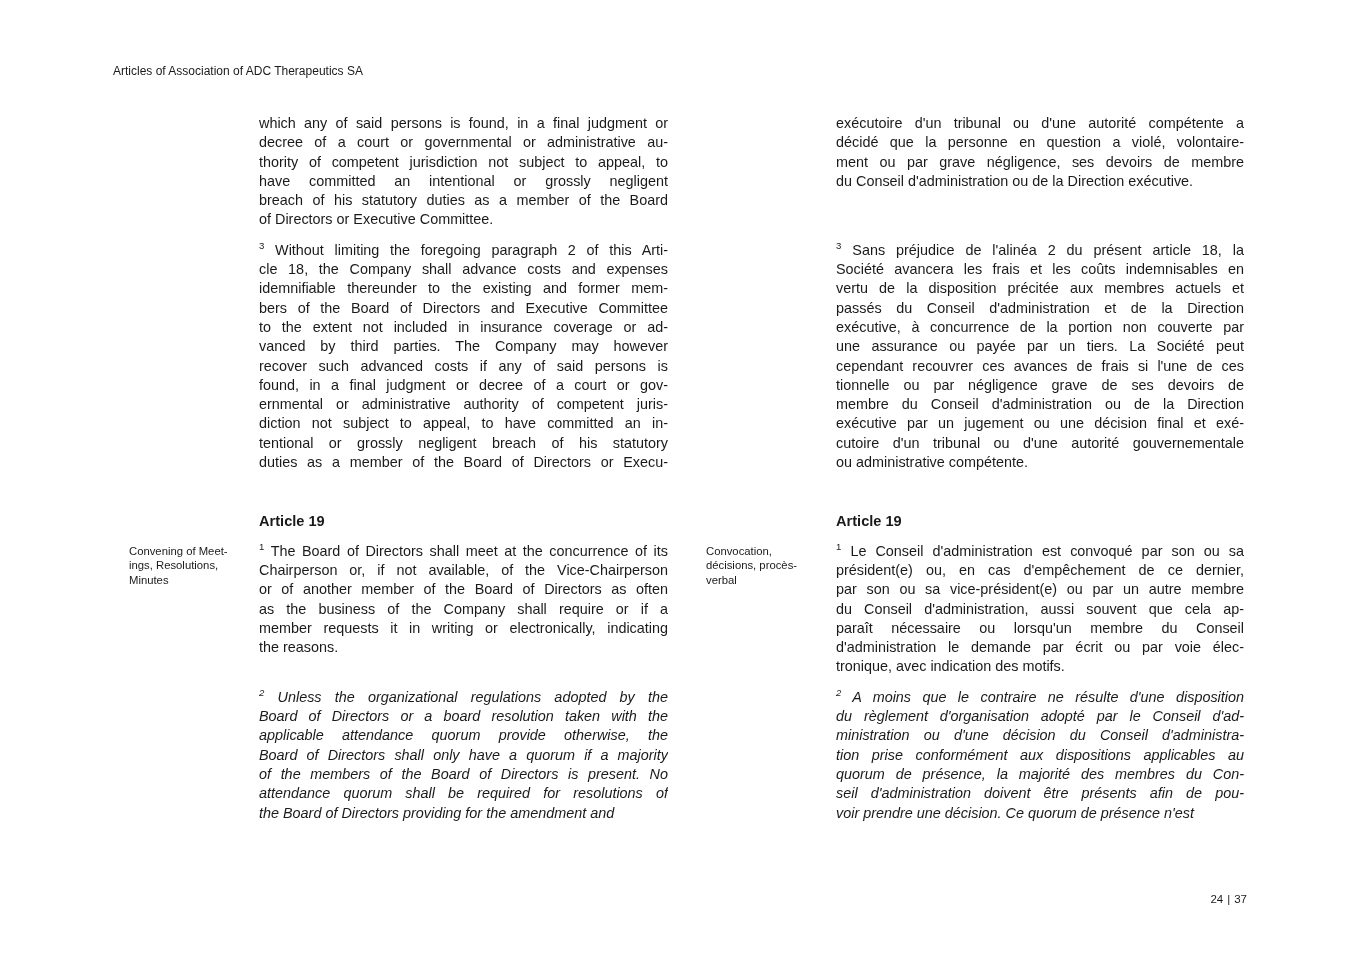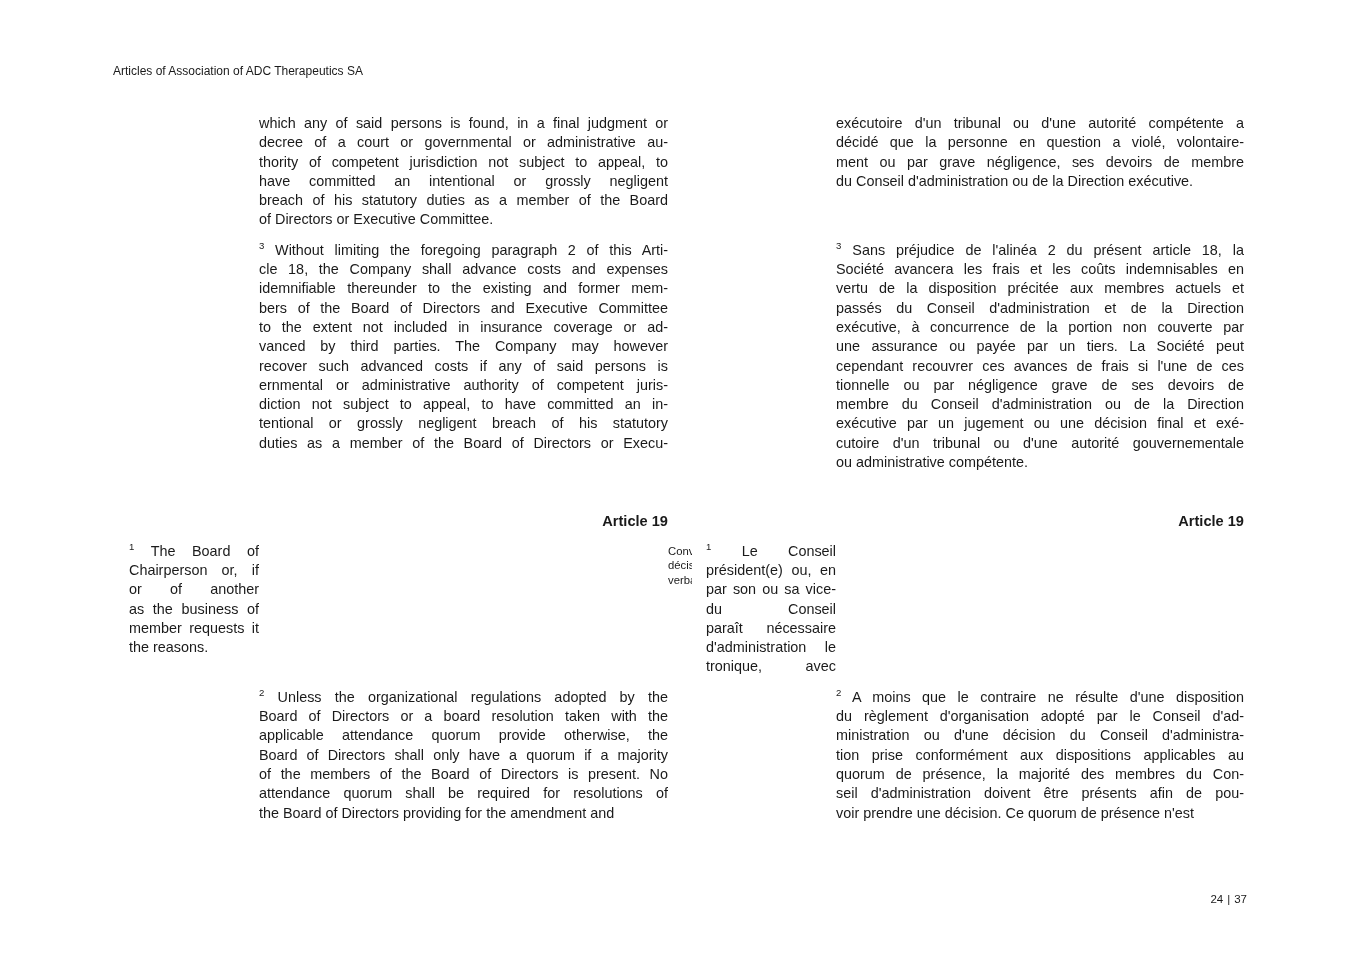--- a/index.html
+++ b/index.html
@@ -25,23 +25,23 @@
     left: 129px;
     top: 114px;
     width: 1115px;
   }
   .row {
     display: grid;
     grid-template-columns: 130px 409px 38px 130px 408px;
     align-items: start;
   }
   .row:nth-child(2) { margin-top: 11px; }
-  .row:nth-child(3) { margin-top: 40px; text-align: right; }
+  .row:nth-child(3) { margin-top: 40px; }
   .row:nth-child(4) { margin-top: 10px; }
-  .row:nth-child(5) { margin-top: 11px; }
+  .row:nth-child(5) { margin-top: 11px; font-style: italic; }
   .para {
     font-size: 14.4px;
     line-height: 19.3px;
   }
   .line {
     text-align: justify;
     text-align-last: justify;
     height: 19.3px;
     overflow: hidden;
     white-space: normal;
@@ -111,20 +111,21 @@
         <div class="cell note-cell"></div>
         <div class="cell text-cell">
           <div class="para">
             <div class="line"><sup class="pnum">3</sup> <span>Without limiting the foregoing paragraph 2 of this Arti-</span></div>
             <div class="line"><span>cle 18, the Company shall advance costs and expenses</span></div>
             <div class="line"><span>idemnifiable thereunder to the existing and former mem-</span></div>
             <div class="line"><span>bers of the Board of Directors and Executive Committee</span></div>
             <div class="line"><span>to the extent not included in insurance coverage or ad-</span></div>
             <div class="line"><span>vanced by third parties. The Company may however</span></div>
             <div class="line"><span>recover such advanced costs if any of said persons is</span></div>
+            <div class="line"><span>found, in a final judgment or decree of a court or gov-</span></div>
             <div class="line"><span>ernmental or administrative authority of competent juris-</span></div>
             <div class="line"><span>diction not subject to appeal, to have committed an in-</span></div>
             <div class="line"><span>tentional or grossly negligent breach of his statutory</span></div>
             <div class="line"><span>duties as a member of the Board of Directors or Execu-</span></div>
           </div>
         </div>
         <div class="cell gap-cell"></div>
         <div class="cell note-cell"></div>
         <div class="cell text-cell">
           <div class="para">
@@ -148,20 +149,27 @@
         <div class="cell text-cell">
           <div class="heading">Article 19</div>
         </div>
         <div class="cell gap-cell"></div>
         <div class="cell note-cell"></div>
         <div class="cell text-cell">
           <div class="heading">Article 19</div>
         </div>
       </div>
       <div class="row">
+        <div class="cell note-cell">
+          <div class="note">
+            <div class="nline">Convening of Meet-</div>
+            <div class="nline">ings, Resolutions,</div>
+            <div class="nline">Minutes</div>
+          </div>
+        </div>
         <div class="cell text-cell">
           <div class="para">
             <div class="line"><sup class="pnum">1</sup> <span>The Board of Directors shall meet at the concurrence of its</span></div>
             <div class="line"><span>Chairperson or, if not available, of the Vice-Chairperson</span></div>
             <div class="line"><span>or of another member of the Board of Directors as often</span></div>
             <div class="line"><span>as the business of the Company shall require or if a</span></div>
             <div class="line"><span>member requests it in writing or electronically, indicating</span></div>
             <div class="line last"><span>the reasons.</span></div>
           </div>
         </div>

